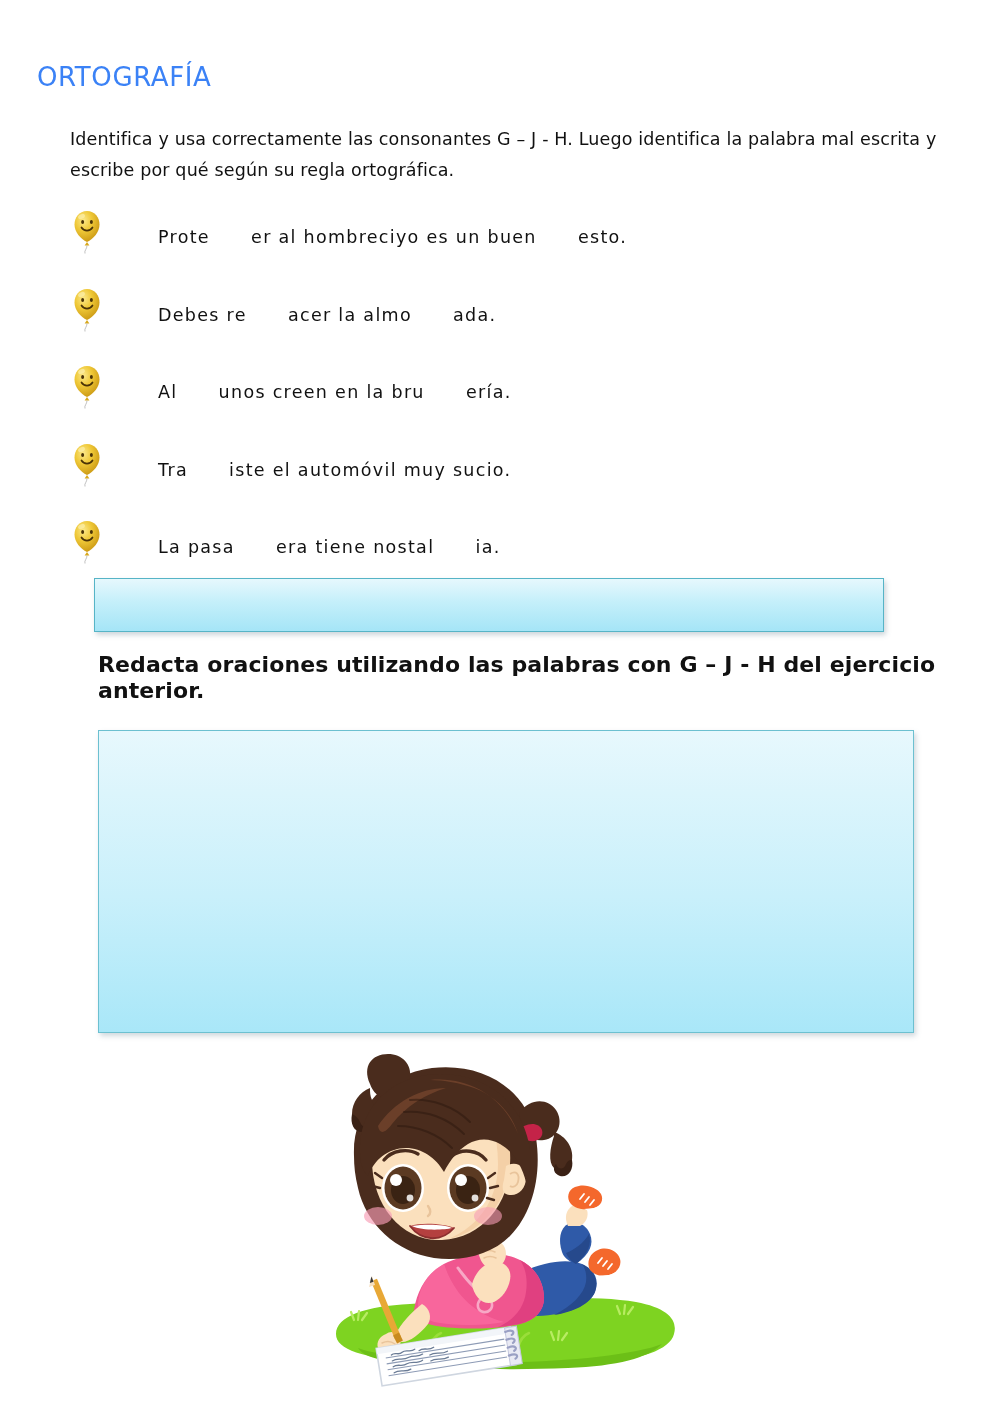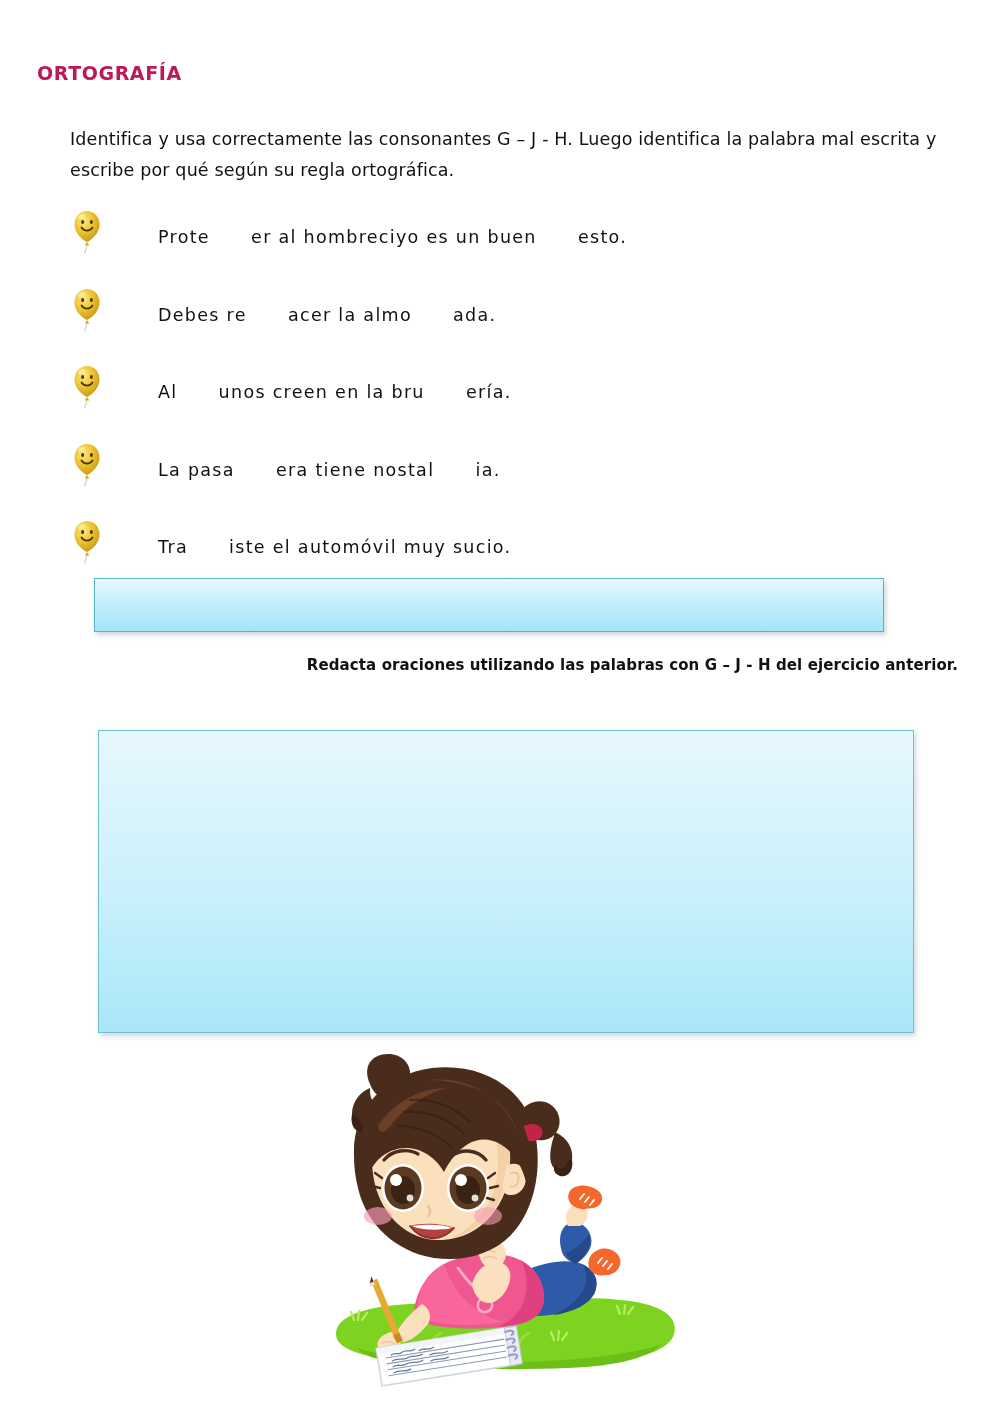--- a/index.html
+++ b/index.html
@@ -20,24 +20,24 @@
     inset: 0;
     background: #ffffff;
   }
 
   
   .title {
     position: absolute;
     left: 37px;
     top: 62px;
     font-family: "DejaVu Sans", sans-serif;
-    font-size: 19px;
-    font-weight: bold;
+    font-size: 26px;
+    font-weight: normal;
     letter-spacing: 0.6px;
-    color: #be185d;
+    color: #3b82f6;
     white-space: nowrap;
   }
 
   
   .instruction-1 {
     position: absolute;
     left: 70px;
     top: 124px;
     width: 900px;
     font-family: "DejaVu Sans", sans-serif;
@@ -47,26 +47,25 @@
     line-height: 31px;
     letter-spacing: 0.15px;
   }
 
   .instruction-2 {
     position: absolute;
     left: 98px;
     top: 652px;
     width: 860px;
     font-family: "DejaVu Sans", sans-serif;
-    font-size: 15px;
+    font-size: 22px;
     font-weight: bold;
     color: #111111;
     line-height: 26px;
     letter-spacing: 0.1px;
-    text-align: right;
   }
 
   
   .exercise-list {
     position: absolute;
     left: 0;
     top: 205px;
     width: 860px;
   }
   .exercise-row {
@@ -199,58 +198,58 @@
           <ellipse cx="9.5" cy="7.5" rx="3.6" ry="2.3" fill="#fdf3b8" opacity="0.6" transform="rotate(-26 9.5 7.5)"></ellipse>
         </svg>
       </span>
       <span class="sentence">Al      unos creen en la bru      ería.</span>
     </div>
 
     <div class="exercise-row">
       <span class="balloon">
         <svg viewBox="0 0 30 45" width="30" height="45">
           <defs>
+            <radialGradient id="bg5" cx="36%" cy="30%" r="75%">
+              <stop offset="0%" stop-color="#fbe88a"></stop>
+              <stop offset="45%" stop-color="#efc837"></stop>
+              <stop offset="100%" stop-color="#c99611"></stop>
+            </radialGradient>
+          </defs>
+          <path d="M15 2 C23 2 27.5 8.5 27.5 15.5 C27.5 23 21.5 30 15 33 C8.5 30 2.5 23 2.5 15.5 C2.5 8.5 7 2 15 2 Z" fill="url(#bg5)"></path>
+          <path d="M15 33 L12.6 36.5 L17.4 36.5 Z" fill="#d8a81c"></path>
+          <path d="M15 36.5 C15 40 12 41.5 13 44.5" stroke="#b9b9b9" stroke-width="0.9" fill="none"></path>
+          <ellipse cx="10.6" cy="13" rx="1.5" ry="2.1" fill="#4a3307"></ellipse>
+          <ellipse cx="19.4" cy="13" rx="1.5" ry="2.1" fill="#4a3307"></ellipse>
+          <path d="M9.5 18.5 C12 22.6 18 22.6 20.5 18.5" stroke="#4a3307" stroke-width="1.7" fill="none" stroke-linecap="round"></path>
+          <ellipse cx="9.5" cy="7.5" rx="3.6" ry="2.3" fill="#fdf3b8" opacity="0.6" transform="rotate(-26 9.5 7.5)"></ellipse>
+        </svg>
+      </span>
+      <span class="sentence">Tra      iste el automóvil muy sucio.</span>
+    </div>
+
+    <div class="exercise-row">
+      <span class="balloon">
+        <svg viewBox="0 0 30 45" width="30" height="45">
+          <defs>
             <radialGradient id="bg4" cx="36%" cy="30%" r="75%">
               <stop offset="0%" stop-color="#fbe88a"></stop>
               <stop offset="45%" stop-color="#efc837"></stop>
               <stop offset="100%" stop-color="#c99611"></stop>
             </radialGradient>
           </defs>
           <path d="M15 2 C23 2 27.5 8.5 27.5 15.5 C27.5 23 21.5 30 15 33 C8.5 30 2.5 23 2.5 15.5 C2.5 8.5 7 2 15 2 Z" fill="url(#bg4)"></path>
           <path d="M15 33 L12.6 36.5 L17.4 36.5 Z" fill="#d8a81c"></path>
           <path d="M15 36.5 C15 40 12 41.5 13 44.5" stroke="#b9b9b9" stroke-width="0.9" fill="none"></path>
           <ellipse cx="10.6" cy="13" rx="1.5" ry="2.1" fill="#4a3307"></ellipse>
           <ellipse cx="19.4" cy="13" rx="1.5" ry="2.1" fill="#4a3307"></ellipse>
           <path d="M9.5 18.5 C12 22.6 18 22.6 20.5 18.5" stroke="#4a3307" stroke-width="1.7" fill="none" stroke-linecap="round"></path>
           <ellipse cx="9.5" cy="7.5" rx="3.6" ry="2.3" fill="#fdf3b8" opacity="0.6" transform="rotate(-26 9.5 7.5)"></ellipse>
         </svg>
       </span>
       <span class="sentence">La pasa      era tiene nostal      ia.</span>
-    </div>
-
-    <div class="exercise-row">
-      <span class="balloon">
-        <svg viewBox="0 0 30 45" width="30" height="45">
-          <defs>
-            <radialGradient id="bg5" cx="36%" cy="30%" r="75%">
-              <stop offset="0%" stop-color="#fbe88a"></stop>
-              <stop offset="45%" stop-color="#efc837"></stop>
-              <stop offset="100%" stop-color="#c99611"></stop>
-            </radialGradient>
-          </defs>
-          <path d="M15 2 C23 2 27.5 8.5 27.5 15.5 C27.5 23 21.5 30 15 33 C8.5 30 2.5 23 2.5 15.5 C2.5 8.5 7 2 15 2 Z" fill="url(#bg5)"></path>
-          <path d="M15 33 L12.6 36.5 L17.4 36.5 Z" fill="#d8a81c"></path>
-          <path d="M15 36.5 C15 40 12 41.5 13 44.5" stroke="#b9b9b9" stroke-width="0.9" fill="none"></path>
-          <ellipse cx="10.6" cy="13" rx="1.5" ry="2.1" fill="#4a3307"></ellipse>
-          <ellipse cx="19.4" cy="13" rx="1.5" ry="2.1" fill="#4a3307"></ellipse>
-          <path d="M9.5 18.5 C12 22.6 18 22.6 20.5 18.5" stroke="#4a3307" stroke-width="1.7" fill="none" stroke-linecap="round"></path>
-          <ellipse cx="9.5" cy="7.5" rx="3.6" ry="2.3" fill="#fdf3b8" opacity="0.6" transform="rotate(-26 9.5 7.5)"></ellipse>
-        </svg>
-      </span>
-      <span class="sentence">Tra      iste el automóvil muy sucio.</span>
     </div>
 
   </div>
 
   <div class="answer-box-small"></div>
 
   <div class="instruction-2">Redacta oraciones utilizando las palabras con G – J - H del ejercicio anterior.</div>
 
   <div class="answer-box-large"></div>
 

